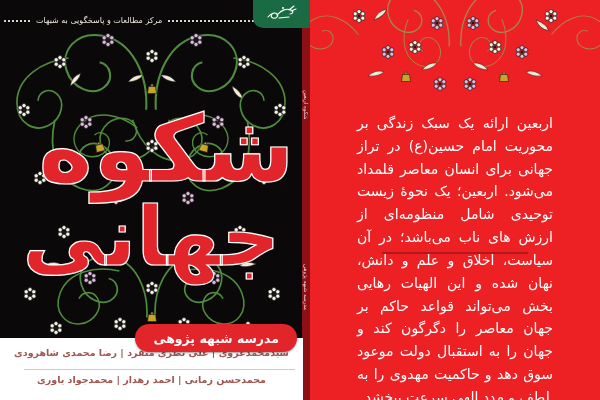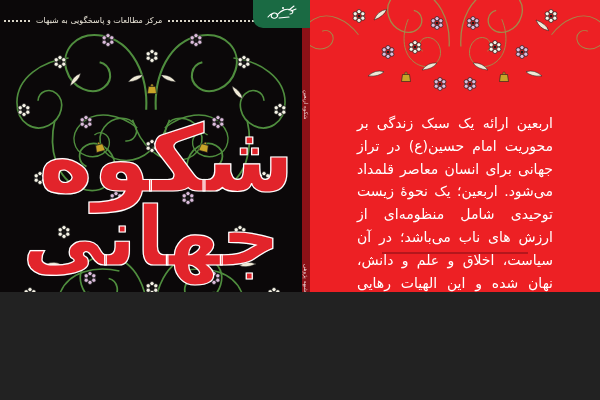--- a/index.html
+++ b/index.html
@@ -1,17 +1,17 @@
 <!DOCTYPE html>
 <html lang="fa"><head>
 <meta charset="utf-8">
 <style>
   html,body{margin:0;padding:0;background:#222;}
   .book{
-    position:relative;width:600px;height:292px;overflow:hidden;
+    position:relative;width:600px;height:400px;overflow:hidden;
     font-family:"DejaVu Sans","Liberation Sans",sans-serif;
     background:#b91c1c;
   }
   
   .front{position:absolute;left:0;top:0;width:303px;height:400px;background:#0b0809;}
   .front-ornament{position:absolute;left:0;top:26px;z-index:1;}
   .pub-line{position:absolute;top:14px;left:4px;width:250px;height:14px;z-index:4;}
   .pub-dots{position:absolute;top:6px;left:0;right:0;border-top:2px dotted #d8d3c6;}
   .pub-text{
     position:absolute;top:0;left:26px;background:#0b0809;padding:0 6px;
@@ -19,21 +19,21 @@
   }
   .pub-tab{
     position:absolute;top:0;left:253px;width:57px;height:28px;background:#1a6a43;
     border-radius:0 0 0 10px;z-index:5;display:flex;align-items:center;justify-content:center;
   }
   .title-wrap{position:absolute;left:0;top:0;width:303px;z-index:2;direction:rtl;text-align:center;}
   .title-line{
     color:#e2242b;font-weight:bold;line-height:1;
     -webkit-text-stroke:1.2px #ffffff;text-shadow:0 0 1px #fff;
   }
-  .title-line1{position:absolute;top:114px;left:0;right:0;font-size:92px;padding-left:30px;}
+  .title-line1{position:absolute;top:104px;left:0;right:0;font-size:92px;padding-left:30px;}
   .title-line2{position:absolute;top:196px;left:0;right:0;font-size:82px;}
   .series-badge{
     position:absolute;top:324px;right:6px;height:28px;z-index:6;
     background:#e2242b;color:#fff;border-radius:15px;padding:0 18px;
     display:flex;align-items:center;font-size:12.5px;font-weight:bold;direction:rtl;
     box-shadow:0 1px 2px rgba(0,0,0,.4);white-space:nowrap;
   }
   .authors-strip{position:absolute;left:0;bottom:0;width:303px;height:62px;background:#ffffff;z-index:3;}
   .authors-row{
     position:absolute;left:0;right:0;text-align:center;direction:rtl;
@@ -162,20 +162,25 @@
       <div class="pub-text">مرکز مطالعات و پاسخگویی به شبهات</div>
     </div>
 
     <div class="title-wrap">
       <div class="title-line title-line1">شکوه</div>
       <div class="title-line title-line2">جهانی</div>
     </div>
 
     <div class="series-badge">مدرسه شبهه پژوهی</div>
 
+    <div class="authors-strip">
+      <div class="authors-row authors-row1">سیدمحمدغروی | علی نظری منفرد | رضا محمدی شاهرودی</div>
+      <div class="authors-divider"></div>
+      <div class="authors-row authors-row2">محمدحسن زمانی | احمد رهدار | محمدجواد یاوری</div>
+    </div>
   </div>
 
   <div class="spine">
     <div class="spine-text spine-title">شکوه اربعین</div>
     <div class="spine-text spine-series">مدرسه شبهه پژوهی</div>
   </div>
 
   <div class="pub-tab">
     <svg width="34" height="20" viewBox="0 0 34 20" aria-hidden="true">
       <g fill="none" stroke="#ffffff" stroke-width="1.1" stroke-linecap="round">

